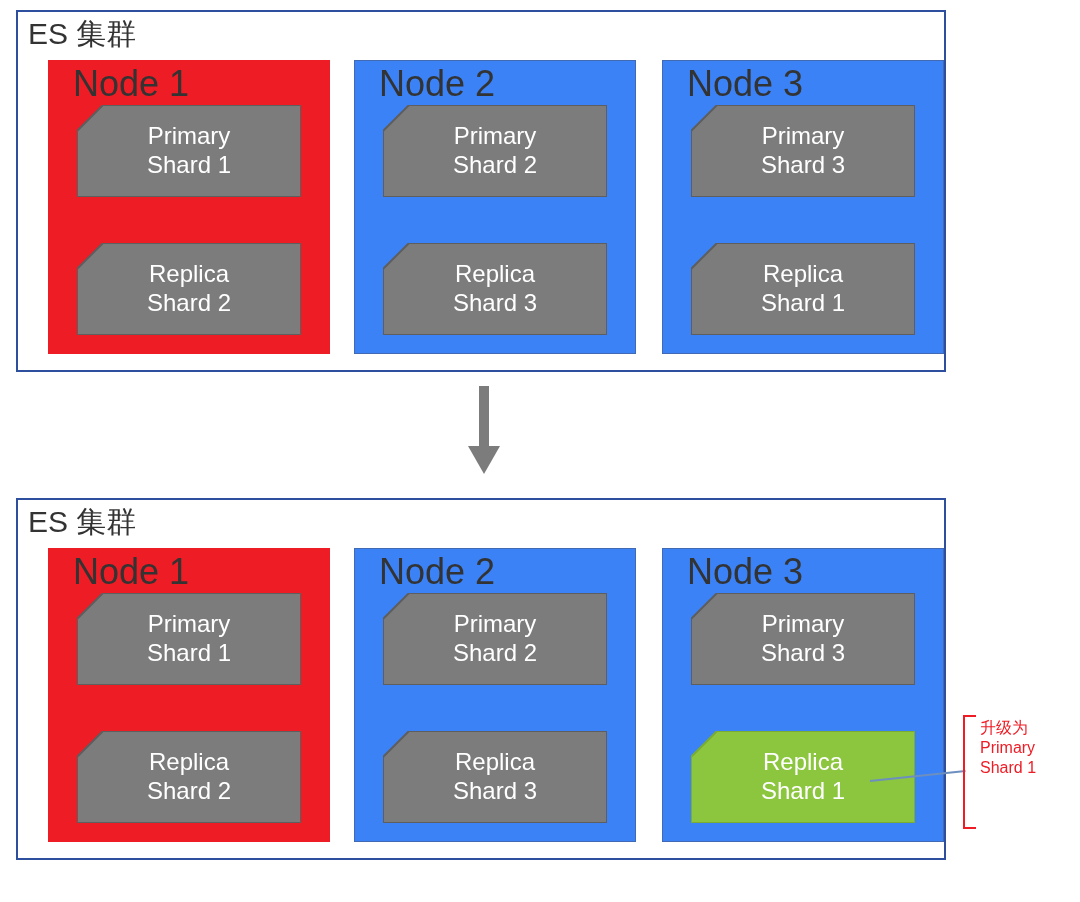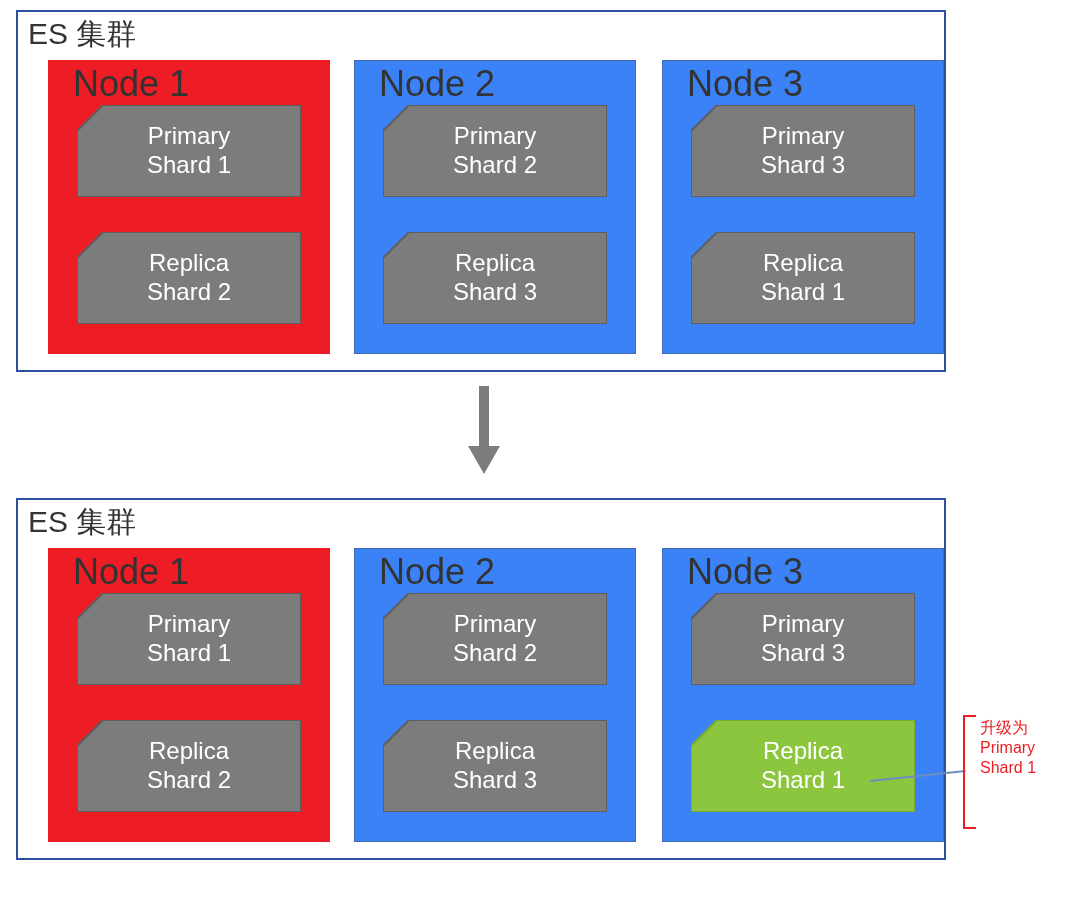--- a/index.html
+++ b/index.html
@@ -53,21 +53,21 @@
     line-height: 1.2;
     display: flex;
     flex-direction: column;
     justify-content: center;
     align-items: center;
     text-align: center;
   }
   .shard svg { position: absolute; inset: 0; z-index: 0; }
   .shard .label { position: relative; z-index: 1; }
   .shard.pos1 { top: 44px; }
-  .shard.pos2 { top: 171px; }
+  .shard.pos2 { top: 182px; }
 
   .arrow-down {
     position: absolute;
     left: 468px;
     top: 386px;
     width: 32px;
     height: 88px;
   }
 
   .callout {

